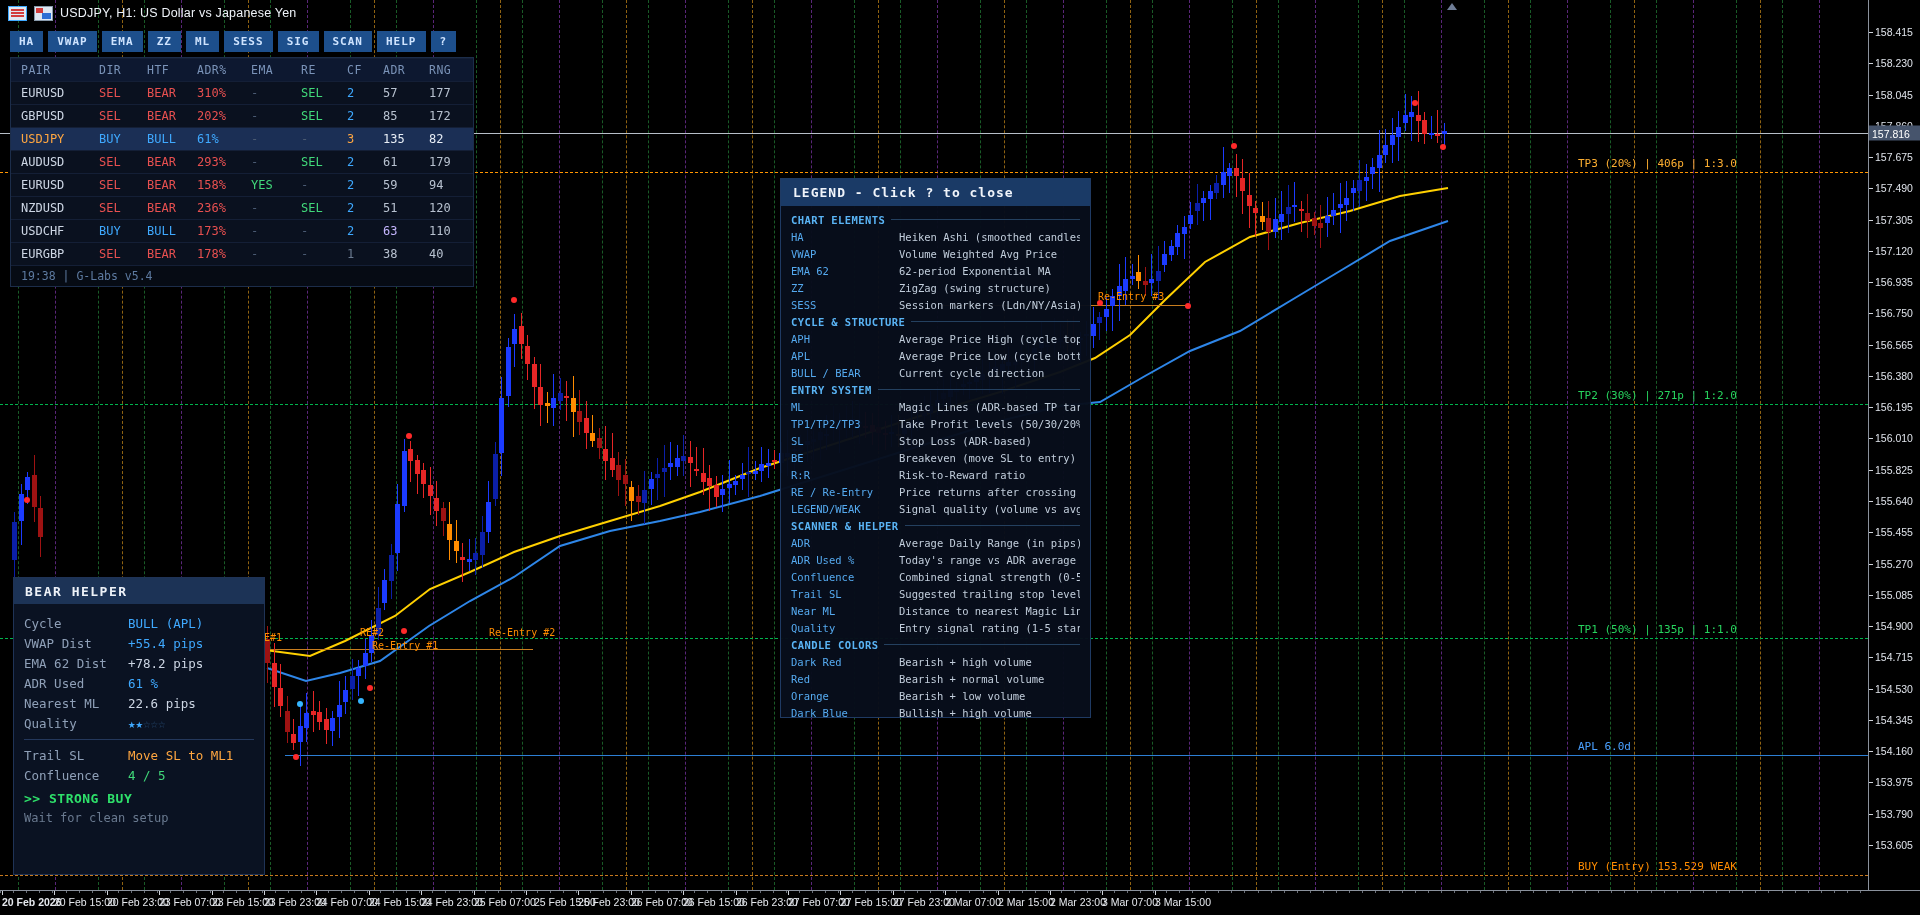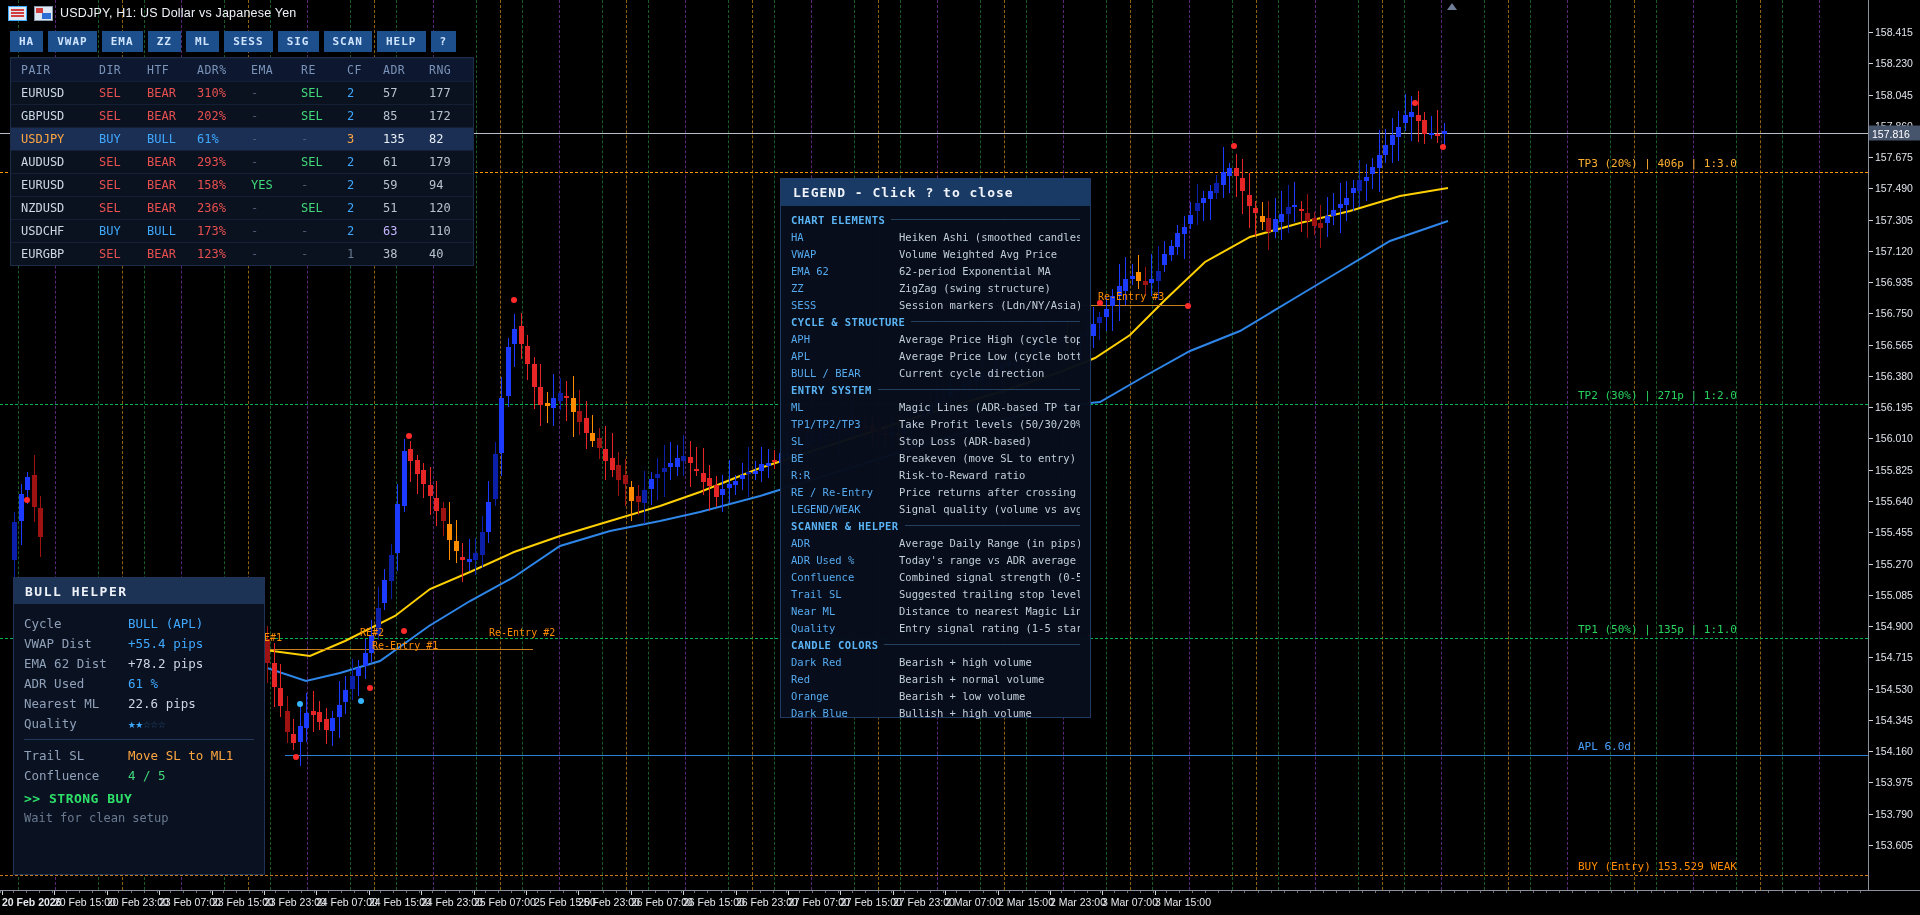--- a/index.html
+++ b/index.html
@@ -1052,32 +1052,33 @@
         <span style="color: rgb(74, 90, 114);">-</span>
         <span style="color: rgb(74, 90, 114);">-</span>
         <span style="color: rgb(63, 169, 255);">2</span>
         <span style="color: #c4b5fd;">63</span>
         <span style="color: rgb(184, 194, 208);">110</span>
       </div>
       <div class="ml-row">
         <span style="color: rgb(205, 214, 228);">EURGBP</span>
         <span style="color: rgb(232, 80, 80);">SEL</span>
         <span style="color: rgb(232, 80, 80);">BEAR</span>
-        <span style="color: rgb(232, 80, 80);">123%</span>
+        <span style="color: rgb(232, 80, 80);">178%</span>
         <span style="color: rgb(74, 90, 114);">-</span>
         <span style="color: rgb(74, 90, 114);">-</span>
         <span style="color: rgb(106, 122, 144);">1</span>
         <span style="color: rgb(184, 194, 208);">38</span>
         <span style="color: rgb(184, 194, 208);">40</span>
       </div>
     </div>
+  <div id="ml-footer">19:38 | G-Labs v5.4</div>
 </div>
 
 <div id="th-panel">
-  <div id="th-title">BULL HELPER</div>
+  <div id="th-title">BEAR HELPER</div>
   <div id="th-rows" style="padding-top:9px">
       <div class="th-row">
         <span class="lbl">Cycle</span>
         <span style="color: rgb(63, 169, 255);">BULL (APL)</span>
       </div>
       <div class="th-row">
         <span class="lbl">VWAP Dist</span>
         <span style="color: rgb(63, 169, 255);">+55.4 pips</span>
       </div>
       <div class="th-row">

